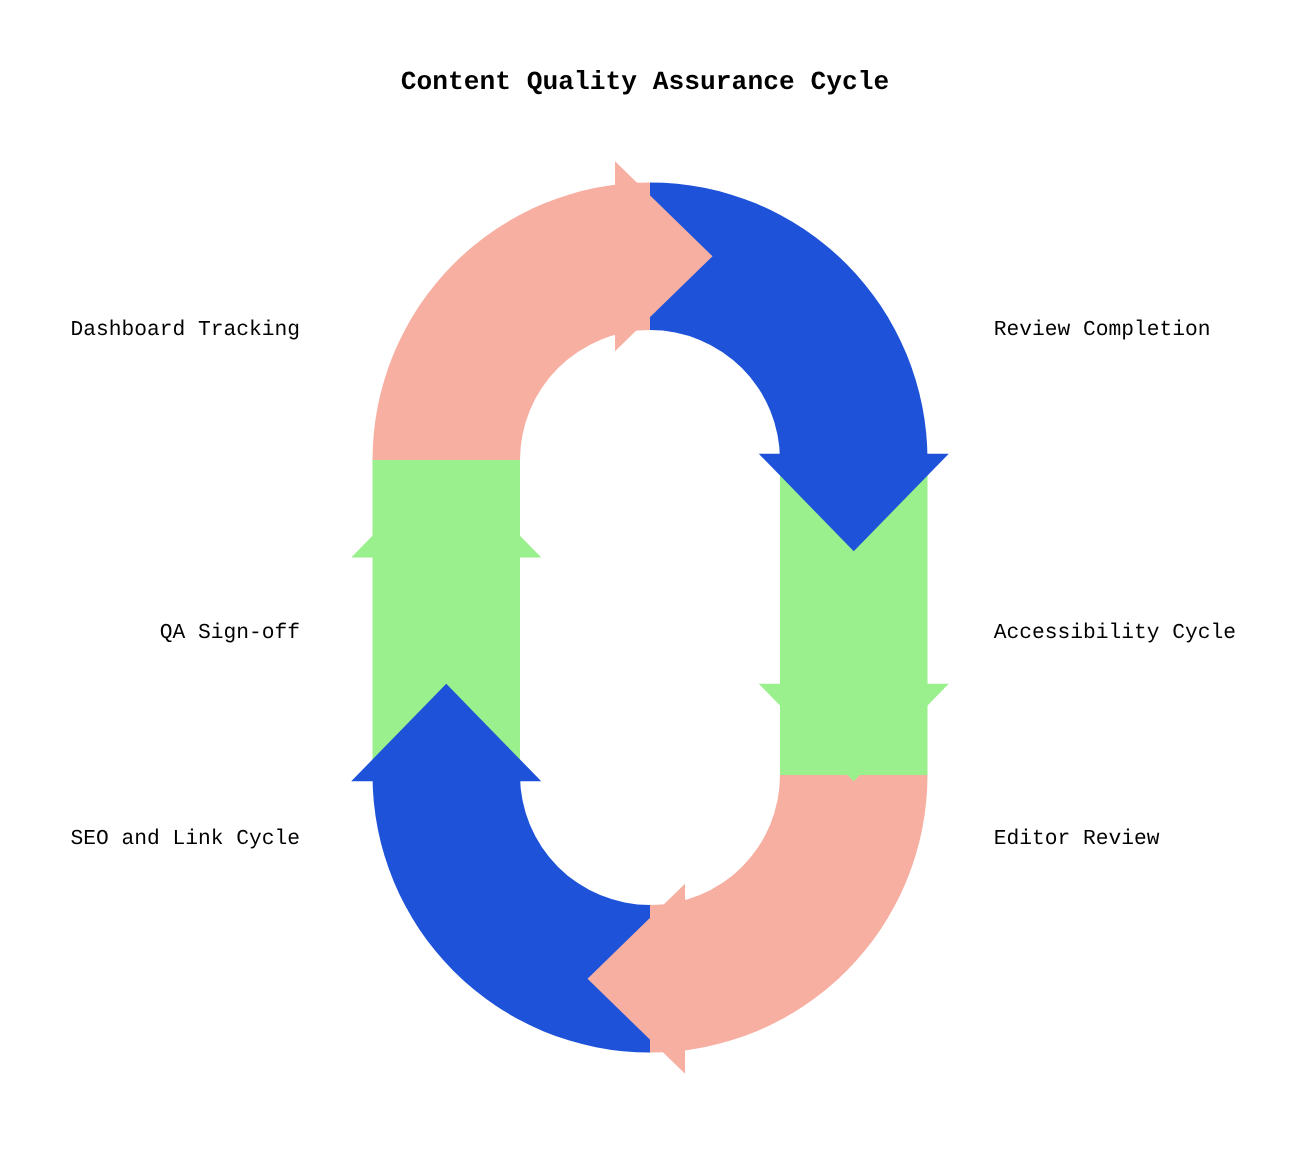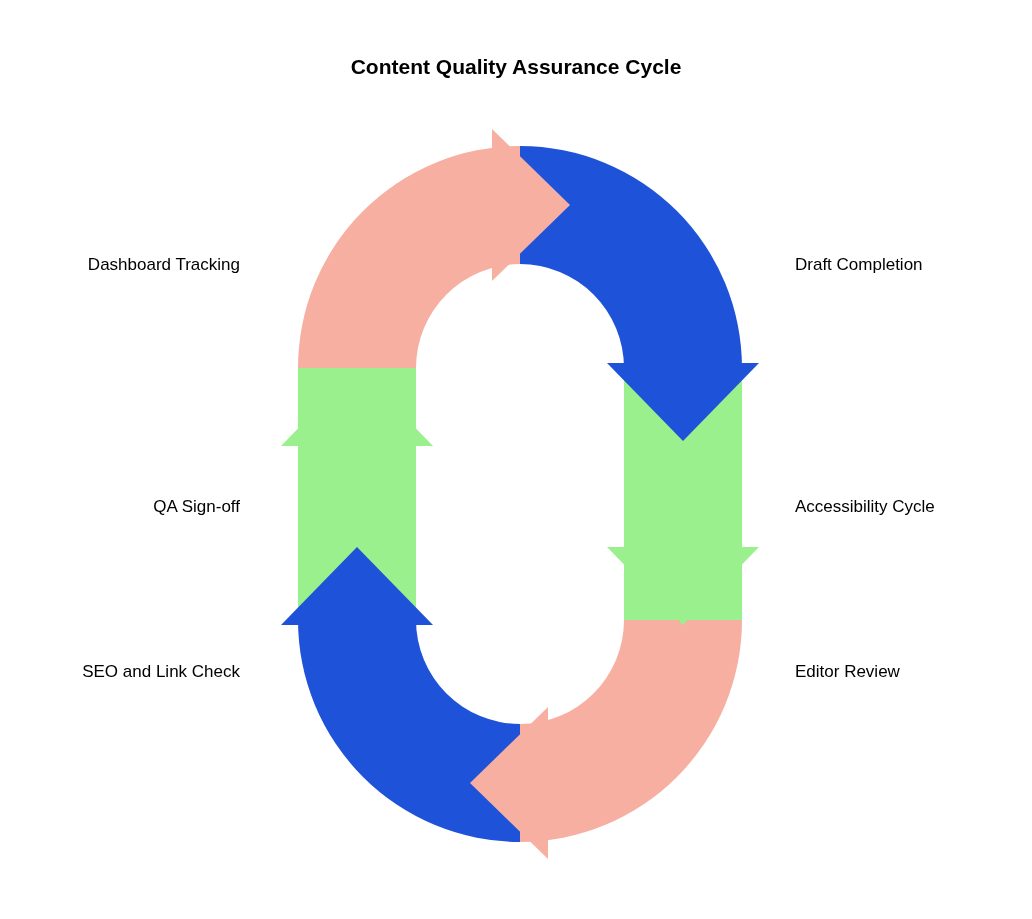--- a/index.html
+++ b/index.html
@@ -5,21 +5,21 @@
   html, body {
     margin: 0;
     padding: 0;
     background: #ffffff;
   }
   .canvas {
     position: relative;
     width: 1032px;
     height: 919px;
     background: #ffffff;
-    font-family: Liberation Sans, sans-serif;
+    font-family: Liberation Mono, monospace;
     overflow: hidden;
   }
   .diagram-title {
     position: absolute;
     top: 55px;
     left: 0;
     width: 100%;
     text-align: center;
     font-size: 21px;
     font-weight: bold;
@@ -72,23 +72,23 @@
 
     <polygon points="548,707 548,859 470,783" fill="#f7afa2"></polygon>
 
     <polygon points="281,625 433,625 357,547" fill="#1d52d9"></polygon>
 
     <polygon points="281,446 433,446 357,368" fill="#9af08c"></polygon>
   </svg>
 
   <div class="stage-label side-left row-top">Dashboard Tracking</div>
 
-  <div class="stage-label side-right row-top">Draft Completion</div>
+  <div class="stage-label side-right row-top">Review Completion</div>
 
   <div class="stage-label side-left row-middle">QA Sign-off</div>
 
   <div class="stage-label side-right row-middle">Accessibility Cycle</div>
 
-  <div class="stage-label side-left row-bottom">SEO and Link Check</div>
+  <div class="stage-label side-left row-bottom">SEO and Link Cycle</div>
 
   <div class="stage-label side-right row-bottom">Editor Review</div>
 
 </div>
 
 </body></html>

